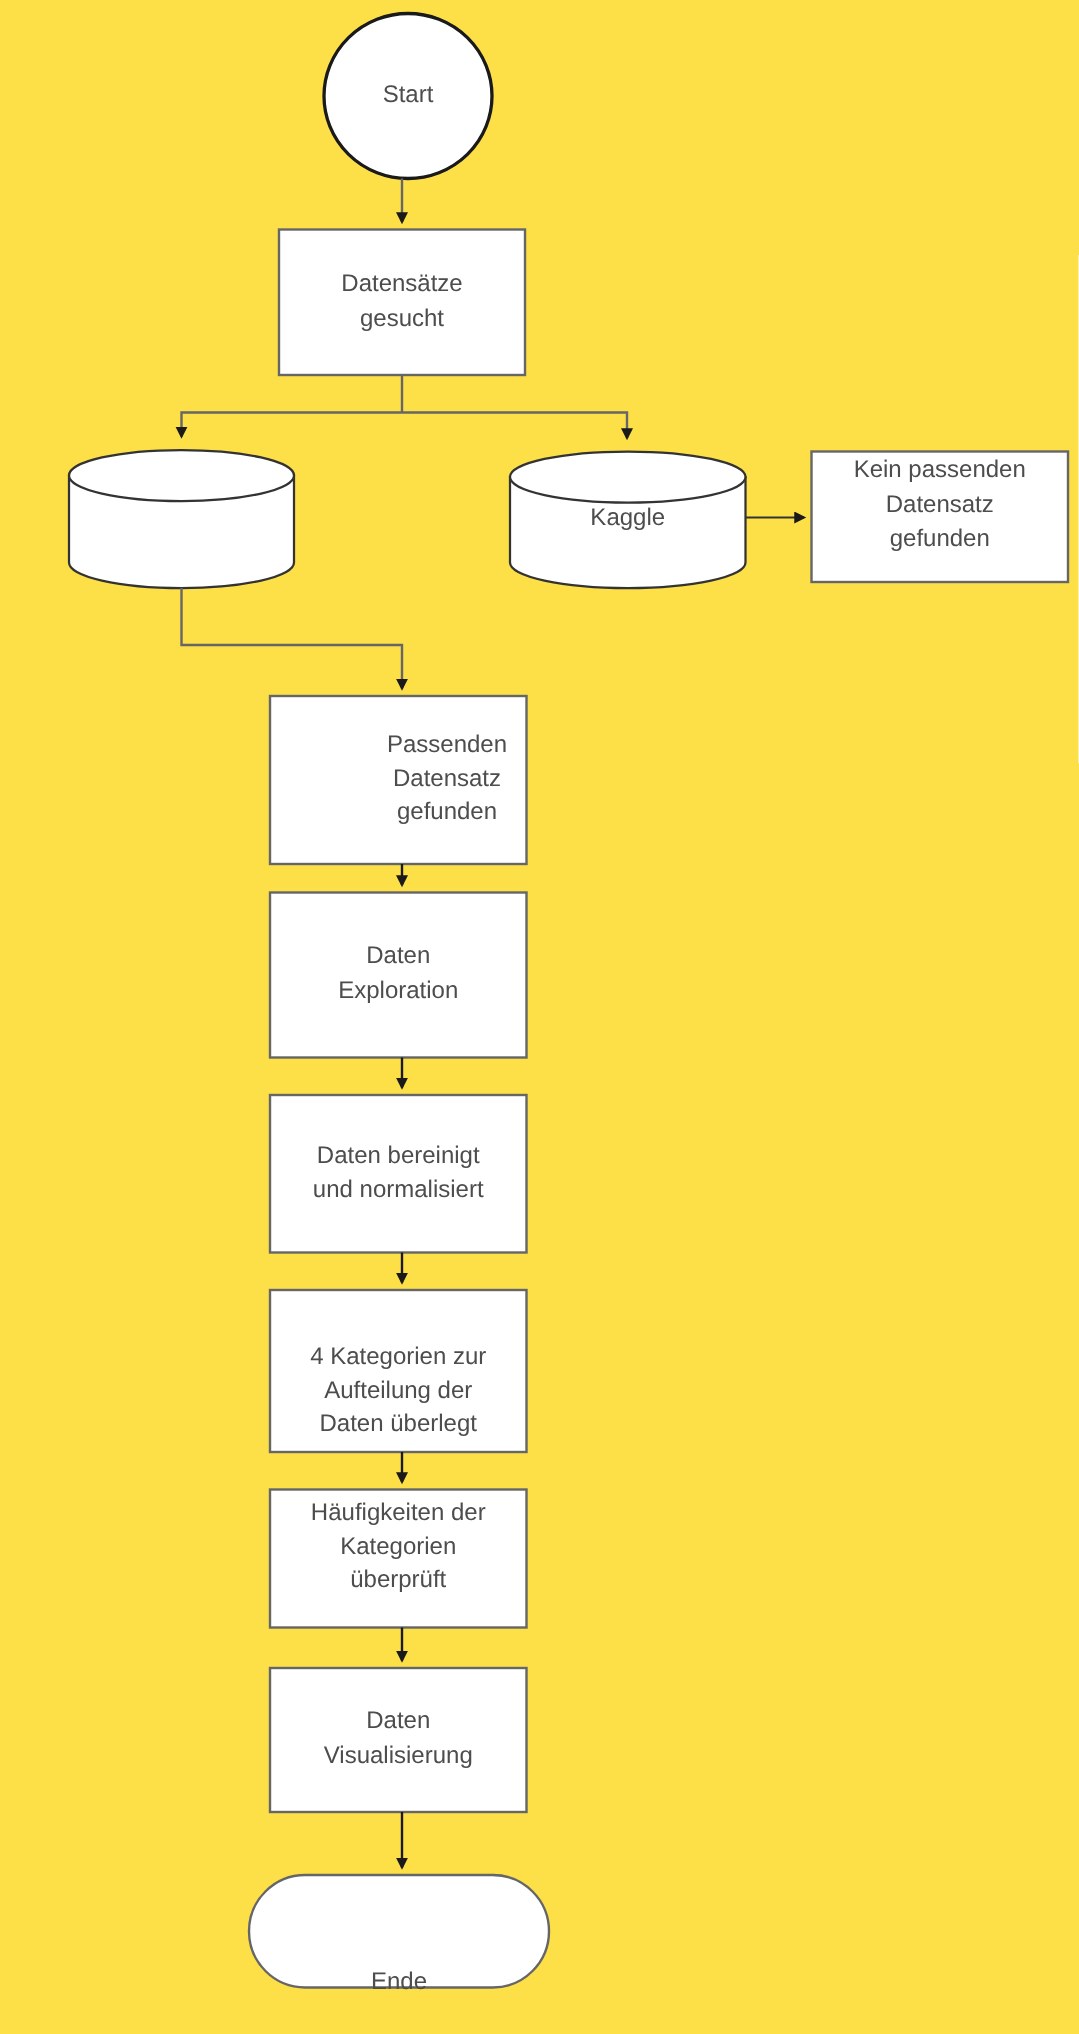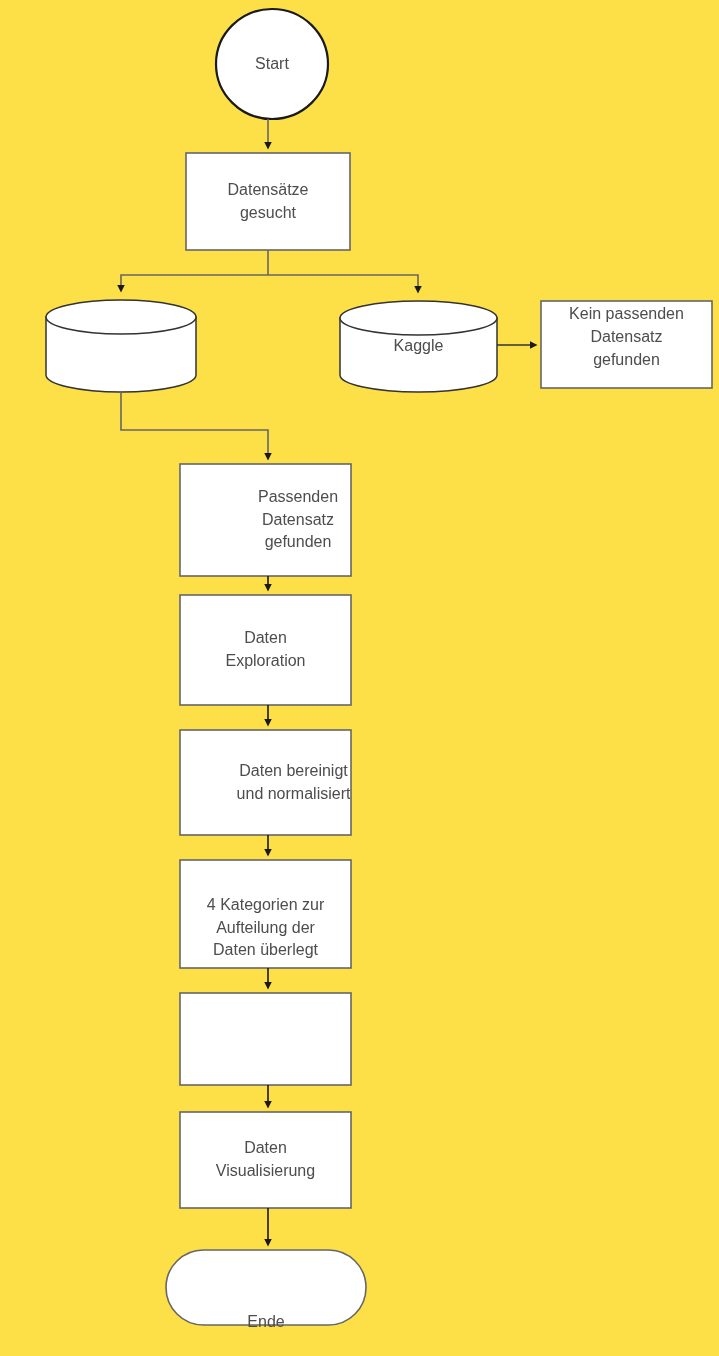--- a/index.html
+++ b/index.html
@@ -120,26 +120,29 @@
 Datensatz
 gefunden</div>
 
   <div class="node-label" style="left:180px; top:464px; width:180px; height:112px;padding-left:28px;">Passenden
 Datensatz
 gefunden</div>
 
   <div class="node-label" style="left:180px; top:595px; width:171px; height:110px;">Daten
 Exploration</div>
 
-  <div class="node-label" style="left:180px; top:730px; width:171px; height:105px;padding-left:28px;">Daten bereinigt
+  <div class="node-label" style="left:180px; top:730px; width:171px; height:105px;">Daten bereinigt
 und normalisiert</div>
 
   <div class="node-label top-aligned" style="left:180px; top:866px; width:171px; height:102px;margin-top:28px;">4 Kategorien zur
 Aufteilung der
 Daten überlegt</div>
 
+  <div class="node-label top-aligned" style="left:180px; top:998px; width:171px; height:87px;">Häufigkeiten der
+Kategorien
+überprüft</div>
 
   <div class="node-label" style="left:180px; top:1112px; width:171px; height:96px;">Daten
 Visualisierung</div>
 
   <div class="node-label" style="left:166px; top:1250px; width:200px; height:75px;margin-top:35px;">Ende</div>
 
 </div>
 
 </body></html>

